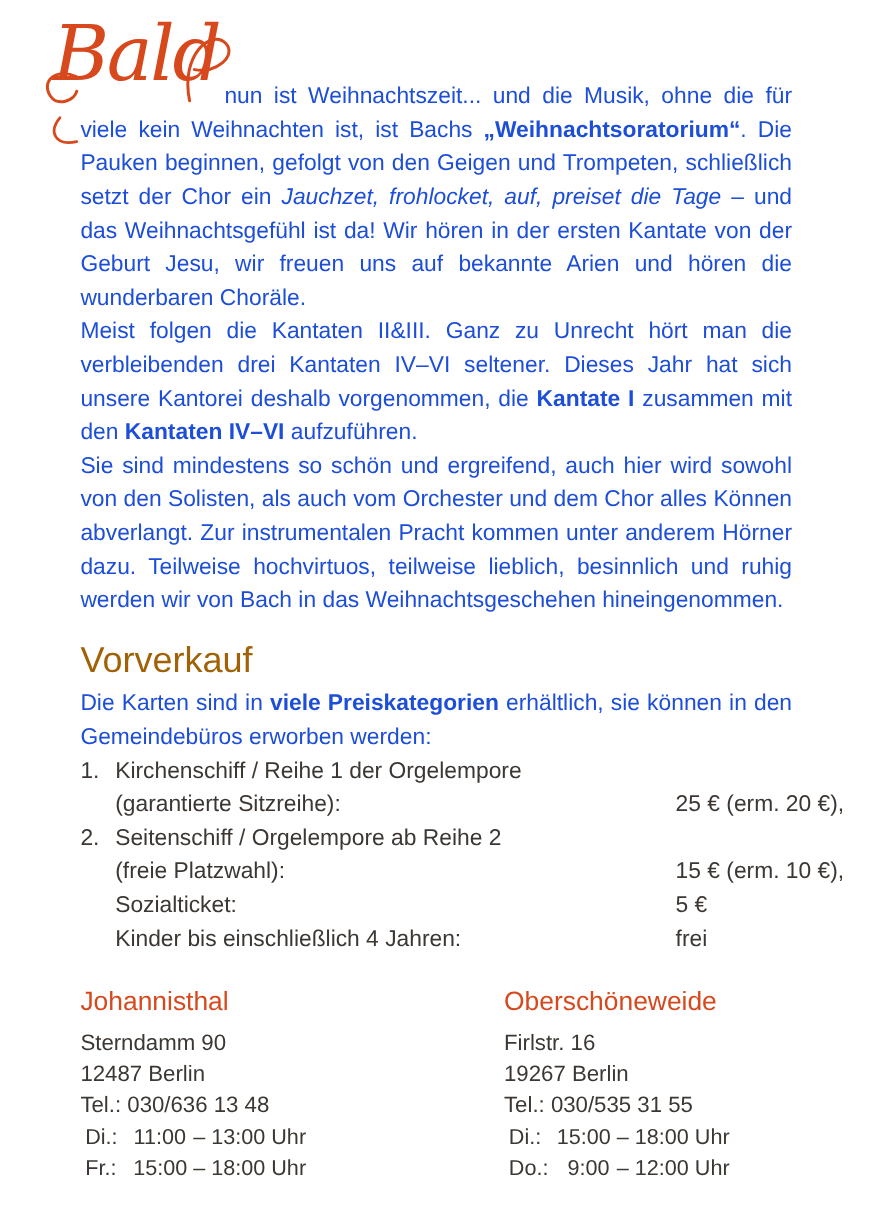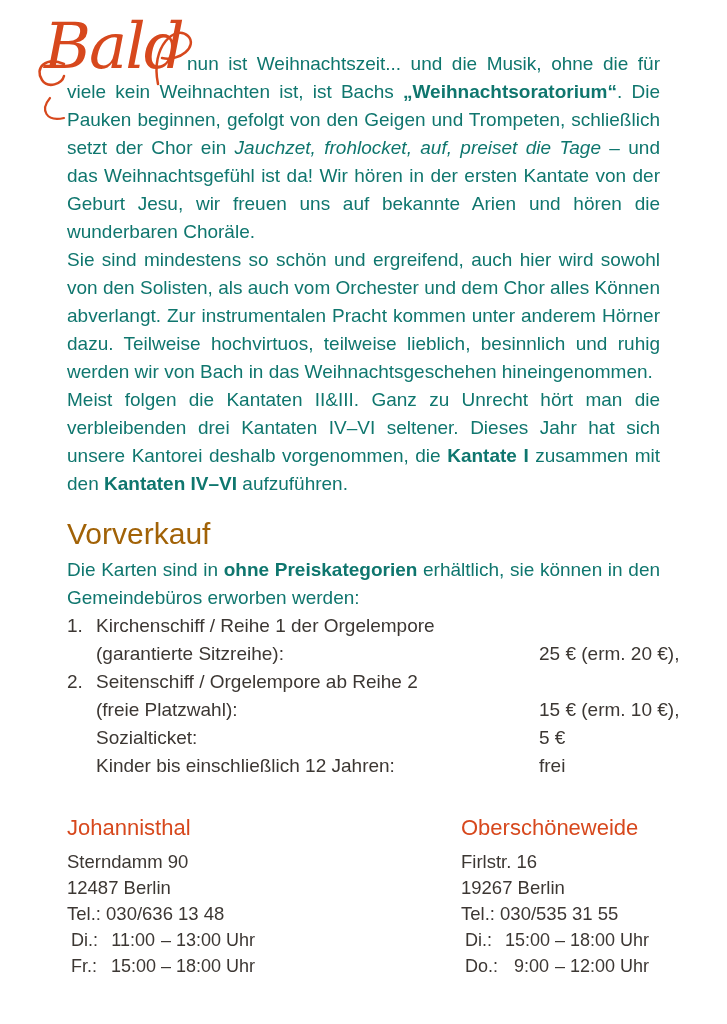--- a/index.html
+++ b/index.html
@@ -7,21 +7,21 @@
     width:727px; height:1024px;
     background:#ffffff;
     font-family:"Liberation Sans", sans-serif;
     color:#3c3733;
     overflow:hidden;
   }
   .page {
     position:relative;
     width:727px; height:1024px;
     box-sizing:border-box;
-    padding:50px 67px 0 67px;
+    padding:67px 67px 0 67px;
     overflow:hidden;
   }
   
   .bald {
     position:absolute;
     left:44px; top:14px;
     font-family:"DejaVu Serif", serif;
     font-style:italic;
     font-size:64px;
     line-height:1;
@@ -31,21 +31,21 @@
   }
   .bald-flourish {
     position:absolute; left:30px; top:6px;
     z-index:1;
   }
   .body-text {
     margin:0;
     font-size:19px;
     line-height:28px;
     text-align:justify;
-    color:#0f766e;
+    color:#1d4ed8;
   }
   .p1 { text-indent:120px; }
   b, .seg-b { font-weight:bold; }
   i, .seg-i { font-style:italic; }
 
   .section-heading {
     margin:18px 0 4px 0;
     font-size:30px;
     font-weight:400;
     color:#a16207;
@@ -56,29 +56,28 @@
   .price-list { margin-top:0; }
   .row {
     position:relative;
     font-size:19px;
     line-height:28px;
   }
   .row .num { position:absolute; left:0; top:0; }
   .row .indent1 { margin-left:29px; }
   .row .price {
     position:absolute;
-    left:472px; top:0;
+    left:496px; top:0;
     white-space:nowrap;
   }
 
   
   .offices {
     display:flex;
-    margin-top:34px;
-    gap:41px;
+    margin-top:24px;
   }
   .office { width:353px; }
   .office.right { flex:1; }
   .office-name {
     margin:0 0 7px 0;
     font-size:22px;
     font-weight:400;
     color:#d7481d;
     line-height:28px;
   }
@@ -103,27 +102,27 @@
 
   <svg class="bald-flourish" width="190" height="120" viewBox="0 0 190 120" fill="none">
     <path d="M128 78 C 120 40, 146 18, 158 30 C 168 40, 150 56, 132 52" stroke="#d7481d" stroke-width="2.5" stroke-linecap="round" fill="none"></path>
     <path d="M34 58 C 16 50, 4 62, 12 74 C 18 83, 32 78, 34 70" stroke="#d7481d" stroke-width="2.5" stroke-linecap="round" fill="none"></path>
     <path d="M20 92 C 10 104, 16 116, 34 112" stroke="#d7481d" stroke-width="2.2" stroke-linecap="round" fill="none"></path>
   </svg>
   <div class="bald">Bald</div>
 
   <p class="body-text p1"><span>nun ist Weihnachtszeit... und die Musik, ohne die für viele kein Weihnachten ist, ist Bachs </span><b>„Weihnachtsoratorium“</b><span>. Die Pauken beginnen, gefolgt von den Geigen und Trompeten, schließlich setzt der Chor ein </span><i>Jauchzet, frohlocket, auf, preiset die Tage</i><span> – und das Weihnachtsgefühl ist da! Wir hören in der ersten Kantate von der Geburt Jesu, wir freuen uns auf bekannte Arien und hören die wunderbaren Choräle.</span></p>
 
+  <p class="body-text"><span>Meist folgen die Kantaten II&amp;III. Ganz zu Unrecht hört man die verbleibenden drei Kantaten IV–VI seltener. Dieses Jahr hat sich unsere Kantorei deshalb vorgenommen, die </span><b>Kantate I</b><span> zusammen mit den </span><b>Kantaten IV–VI</b><span> aufzuführen.</span></p>
+
   <p class="body-text"><span>Sie sind mindestens so schön und ergreifend, auch hier wird sowohl von den Solisten, als auch vom Orchester und dem Chor alles Können abverlangt. Zur instrumentalen Pracht kommen unter anderem Hörner dazu. Teilweise hochvirtuos, teilweise lieblich, besinnlich und ruhig werden wir von Bach in das Weihnachtsgeschehen hineingenommen.</span></p>
-
-  <p class="body-text"><span>Meist folgen die Kantaten II&amp;III. Ganz zu Unrecht hört man die verbleibenden drei Kantaten IV–VI seltener. Dieses Jahr hat sich unsere Kantorei deshalb vorgenommen, die </span><b>Kantate I</b><span> zusammen mit den </span><b>Kantaten IV–VI</b><span> aufzuführen.</span></p>
 
   <h2 class="section-heading">Vorverkauf</h2>
 
-  <p class="body-text"><span>Die Karten sind in </span><b>ohne Preiskategorien</b><span> erhältlich, sie können in den Gemeindebüros erworben werden:</span></p>
+  <p class="body-text"><span>Die Karten sind in </span><b>viele Preiskategorien</b><span> erhältlich, sie können in den Gemeindebüros erworben werden:</span></p>
 
   <div class="price-list">
 
     <div class="row">
       <span class="num">1.</span>
       <div class="indent1">Kirchenschiff / Reihe 1 der Orgelempore</div>
     </div>
     <div class="row">
       <div class="indent1">(garantierte Sitzreihe):</div>
       <span class="price">25 € (erm. 20 €),</span>
@@ -137,21 +136,21 @@
       <div class="indent1">(freie Platzwahl):</div>
       <span class="price">15 € (erm. 10 €),</span>
     </div>
 
 
     <div class="row">
       <div class="indent1">Sozialticket:</div>
       <span class="price">5 €</span>
     </div>
     <div class="row">
-      <div class="indent1">Kinder bis einschließlich 12 Jahren:</div>
+      <div class="indent1">Kinder bis einschließlich 4 Jahren:</div>
       <span class="price">frei</span>
     </div>
 
   </div>
 
   <div class="offices">
 
     <div class="office">
       <h3 class="office-name">Johannisthal</h3>
       <div class="office-line">Sterndamm 90</div>

